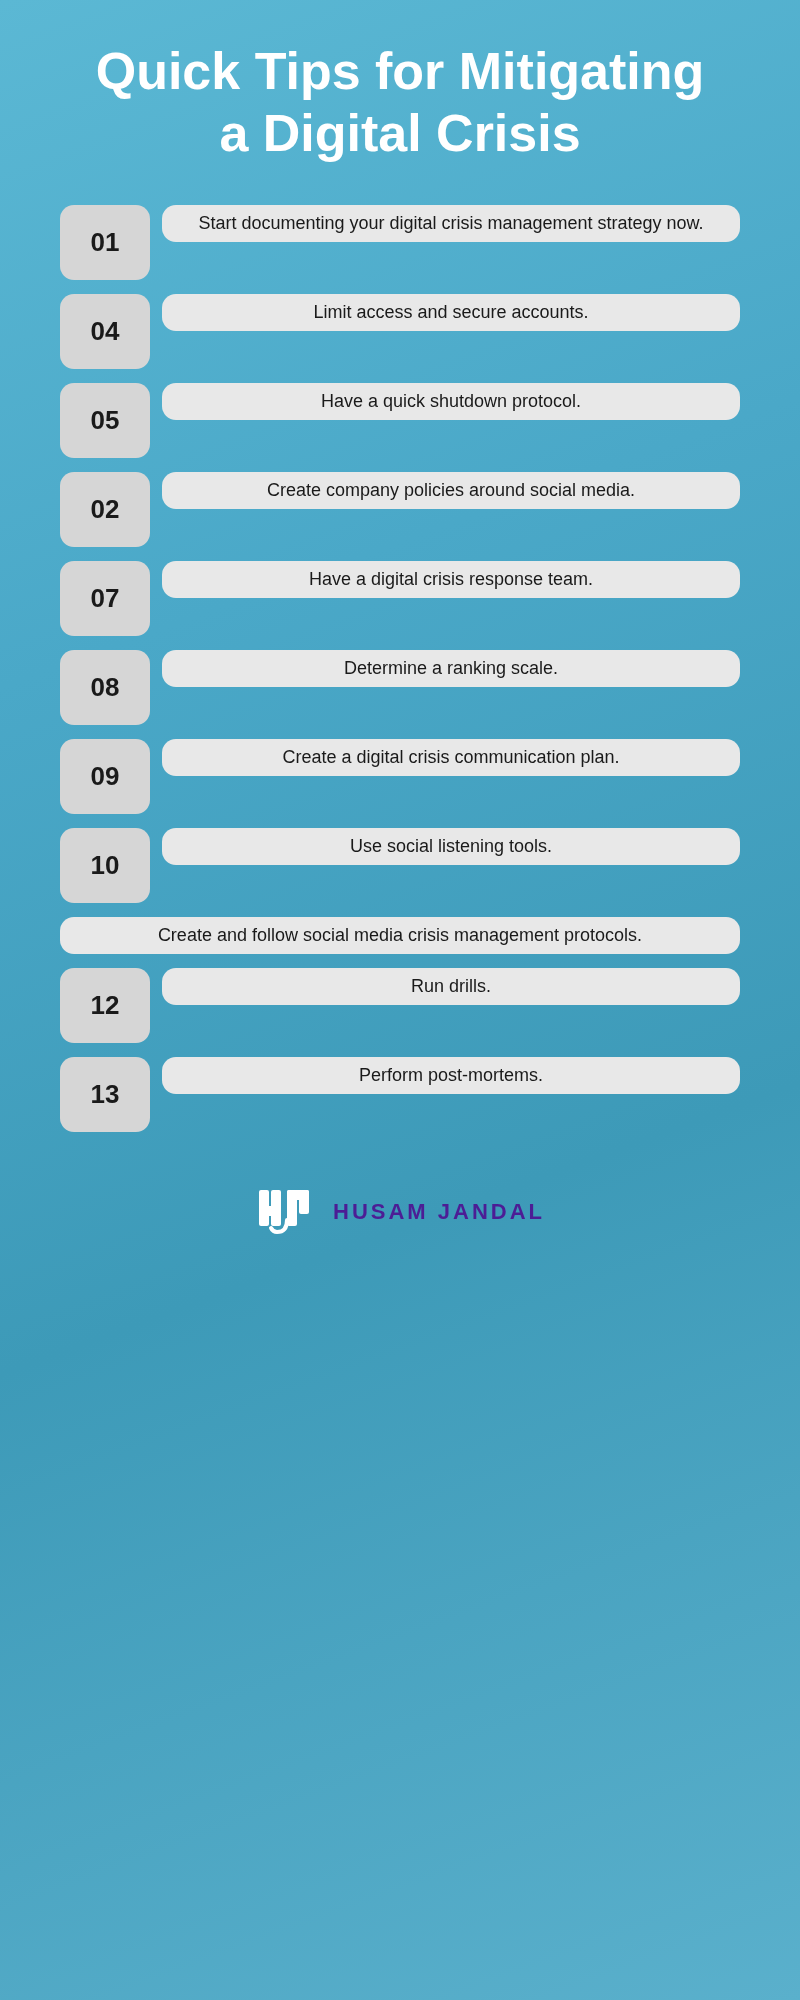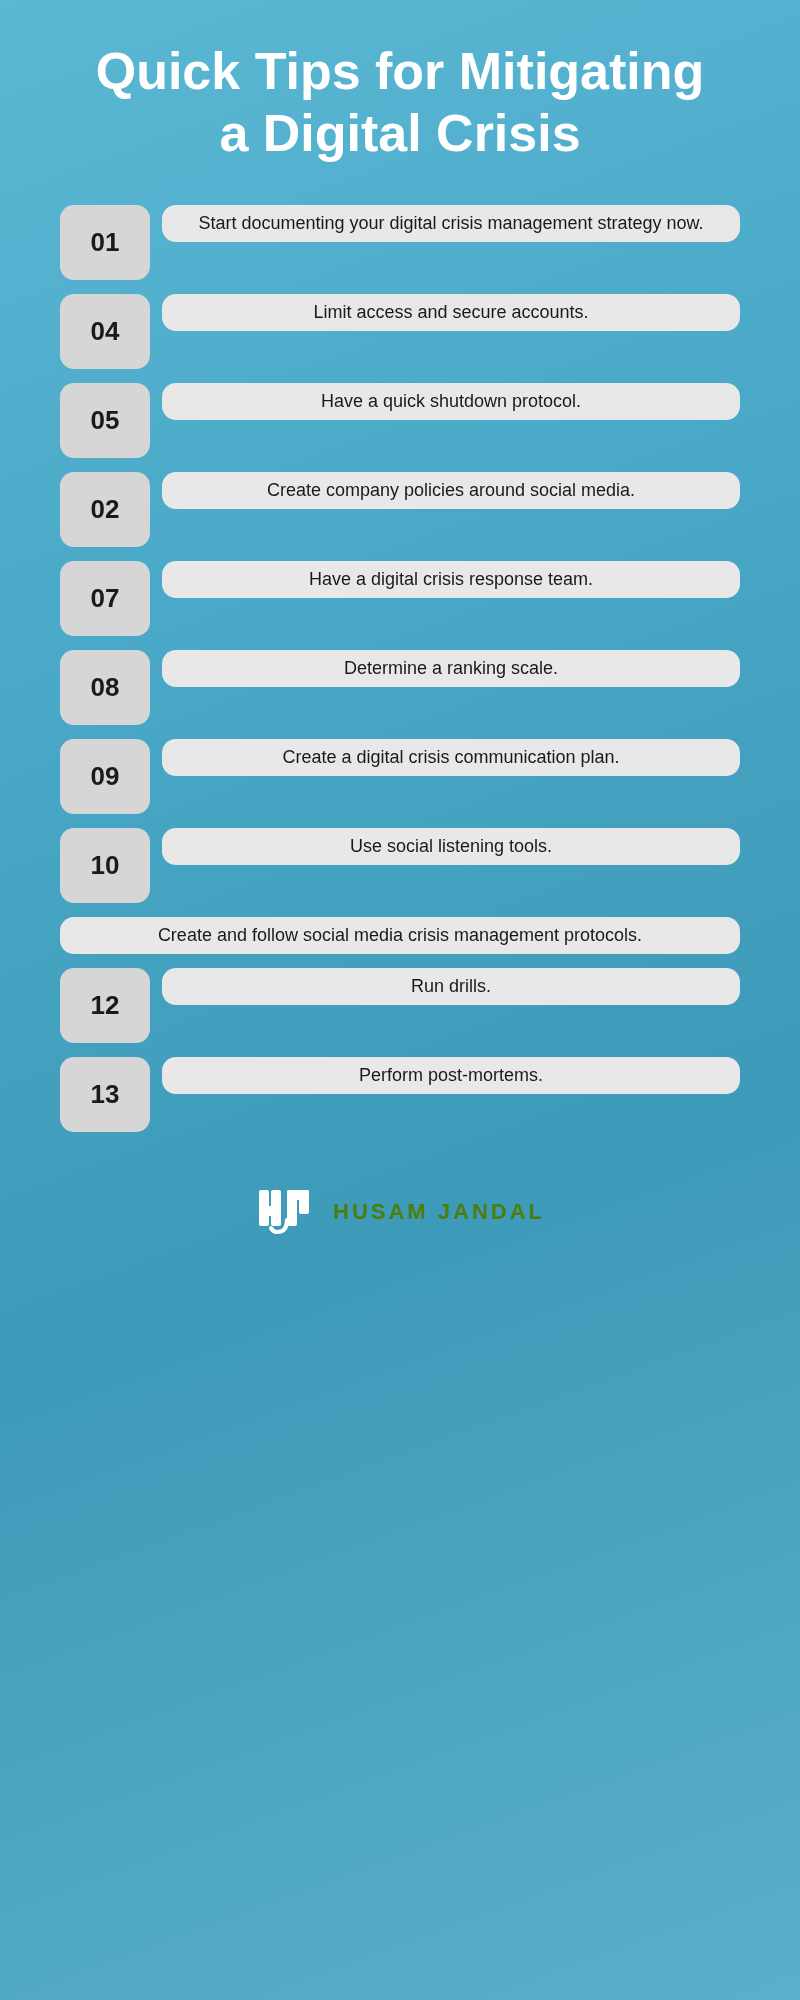--- a/index.html
+++ b/index.html
@@ -79,21 +79,21 @@
       align-items: center;
       gap: 18px;
     }
 
     .hj-logo {
       width: 60px;
       height: 60px;
     }
 
     .footer-name {
-      color: #4d7c0f;
+      color: #4c1d95;
       font-size: 22px;
       font-weight: 700;
       letter-spacing: 3px;
       text-transform: uppercase;
     }
   </style>
 </head>
 <body>
 
 <h1 class="title">Quick Tips for Mitigating a Digital Crisis</h1>

